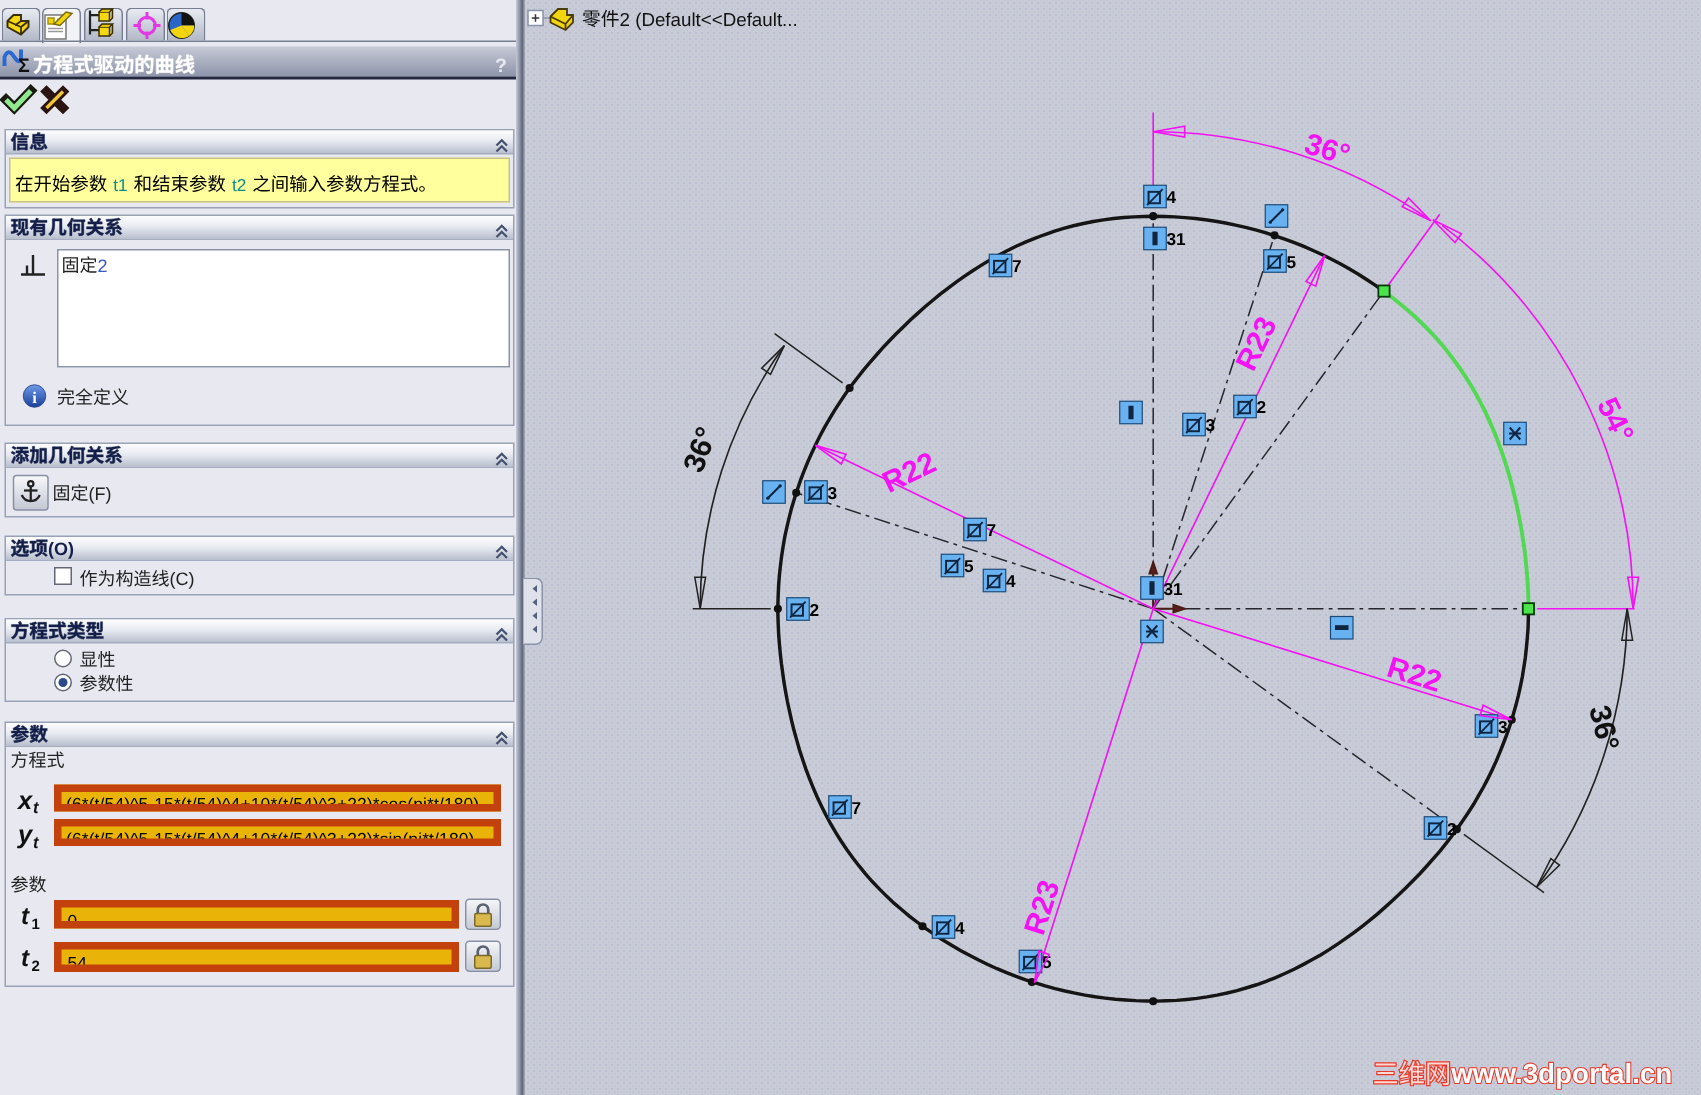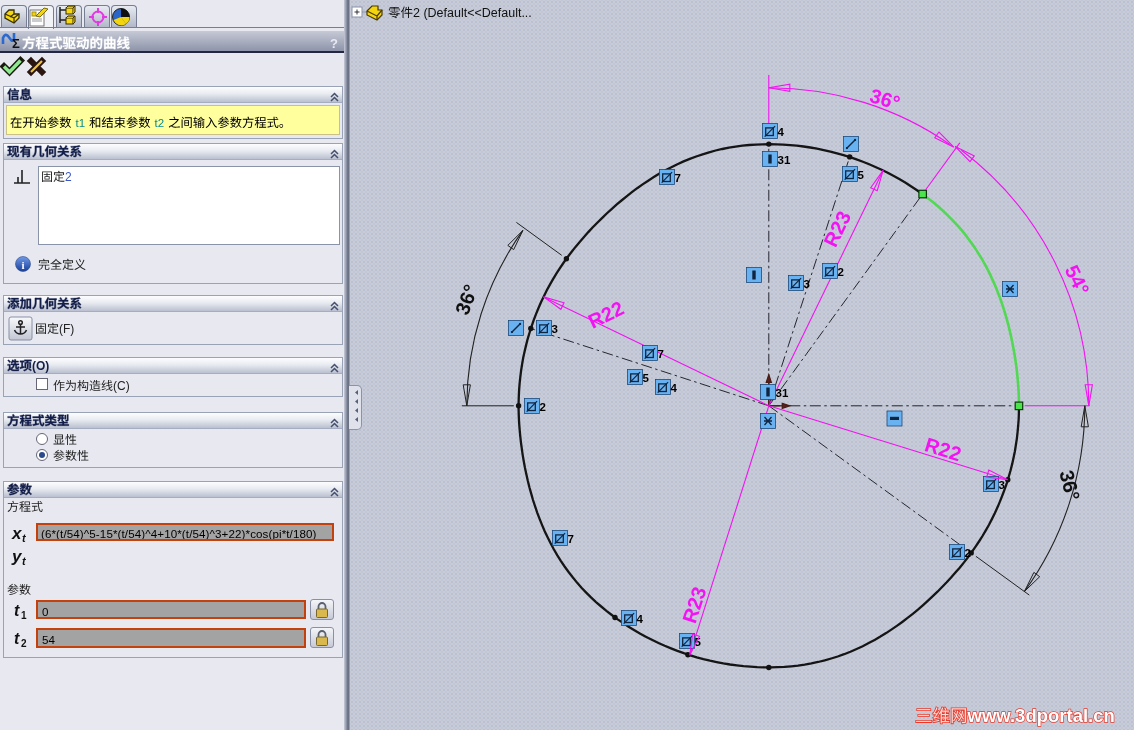--- a/index.html
+++ b/index.html
@@ -9,21 +9,21 @@
  background-size:4px 4px;background-position:0 0,2px 2px}
 #pborder{position:absolute;left:344px;top:0;width:6px;height:730px;background:linear-gradient(90deg,#c8cbd8 0%,#8d94a8 40%,#5f6678 70%,#aab0c0 100%)}
 .tab{position:absolute;top:5px;width:26px;height:22px;border:1px solid #777e92;border-bottom:none;border-radius:4px 4px 0 0;background:linear-gradient(#e8ebf1,#b2b8c7)}
 .tab.sel{background:#f2f3f7;height:24px}
 #tabline{position:absolute;left:0;top:27px;width:345px;height:1px;background:#777e92}
 #title{position:absolute;left:0px;top:31px;width:345px;height:22px;background:linear-gradient(#c6cad6,#8e94aa);border-bottom:2px solid #232840}
 .grp{position:absolute;left:3px;width:340px;border:1px solid #9aa2b6;background:#e7e8f0}
 .ghead{position:absolute;left:0;top:0;width:100%;height:16px;background:linear-gradient(#fdfdfe 0%,#e8ebf1 45%,#bac0cf 100%);border-bottom:1px solid #a5adc0}
 #ybox{position:absolute;left:2px;top:18px;width:334px;height:30px;background:#ffff9e;border:1px solid #c9c08a}
 #listbox{position:absolute;left:34px;top:22px;width:302px;height:79px;background:#fff;border:1px solid #8a93a8}
-.ip{position:absolute;background:#a3a3a3;border:2px solid #c2410c;font-size:11.6px;line-height:16px;letter-spacing:0.1px;color:#000;white-space:nowrap;overflow:hidden}
+.ip{position:absolute;background:#eab308;border:5px solid #c2410c;font-size:11.6px;line-height:16px;letter-spacing:0.1px;color:#000;white-space:nowrap;overflow:hidden}
 .lock{position:absolute;width:24px;height:21px;border:1px solid #8a90a4;border-radius:3px;background:linear-gradient(#f4f5f8,#c6cad6)}
 .cb{position:absolute;width:12px;height:12px;background:#fff;border:1px solid #667;}
 .radio{position:absolute;width:12px;height:12px;border-radius:50%;background:#fff;border:1px solid #667}
 #splitter{position:absolute;left:349px;top:385px;width:13px;height:45px;background:#dfe2ea;border:1px solid #8a93a8;border-left:none;border-radius:0 5px 5px 0}
 </style></head>
 <body>
 <div id="root">
 <div id="gfx"></div>
 <div class="tab" style="left:1px"></div>
     <div class="tab sel" style="left:28px"></div>
@@ -47,20 +47,21 @@
       <div class="ghead"></div>
     </div>
     <div class="grp" id="eqt" style="top:412px;height:56px">
       <div class="ghead"></div>
     </div>
     <div class="grp" id="par" style="top:481px;height:177px">
       <div class="ghead"></div>
     </div>
 
 <div class="ip" style="left:36px;top:523px;width:298px;height:18px;padding-left:3px;padding-top:1px">(6*(t/54)^5-15*(t/54)^4+10*(t/54)^3+22)*cos(pi*t/180)</div>
+<div class="ip" style="left:36px;top:546px;width:298px;height:18px;padding-left:3px;padding-top:1px">(6*(t/54)^5-15*(t/54)^4+10*(t/54)^3+22)*sin(pi*t/180)</div>
 <div class="ip" style="left:36px;top:600px;width:270px;height:19px;padding-left:4px;padding-top:2px">0</div>
 <div class="ip" style="left:36px;top:628px;width:270px;height:20px;padding-left:4px;padding-top:2px">54</div>
 <div class="lock" style="left:310px;top:599px"></div>
 <div class="lock" style="left:310px;top:627px"></div>
 <div class="cb" style="left:36px;top:378px"></div>
 <div class="radio" style="left:36px;top:433px"></div>
 <div class="radio" style="left:36px;top:449px"></div>
 
 <div id="pborder"></div>
 <div id="splitter"></div>

